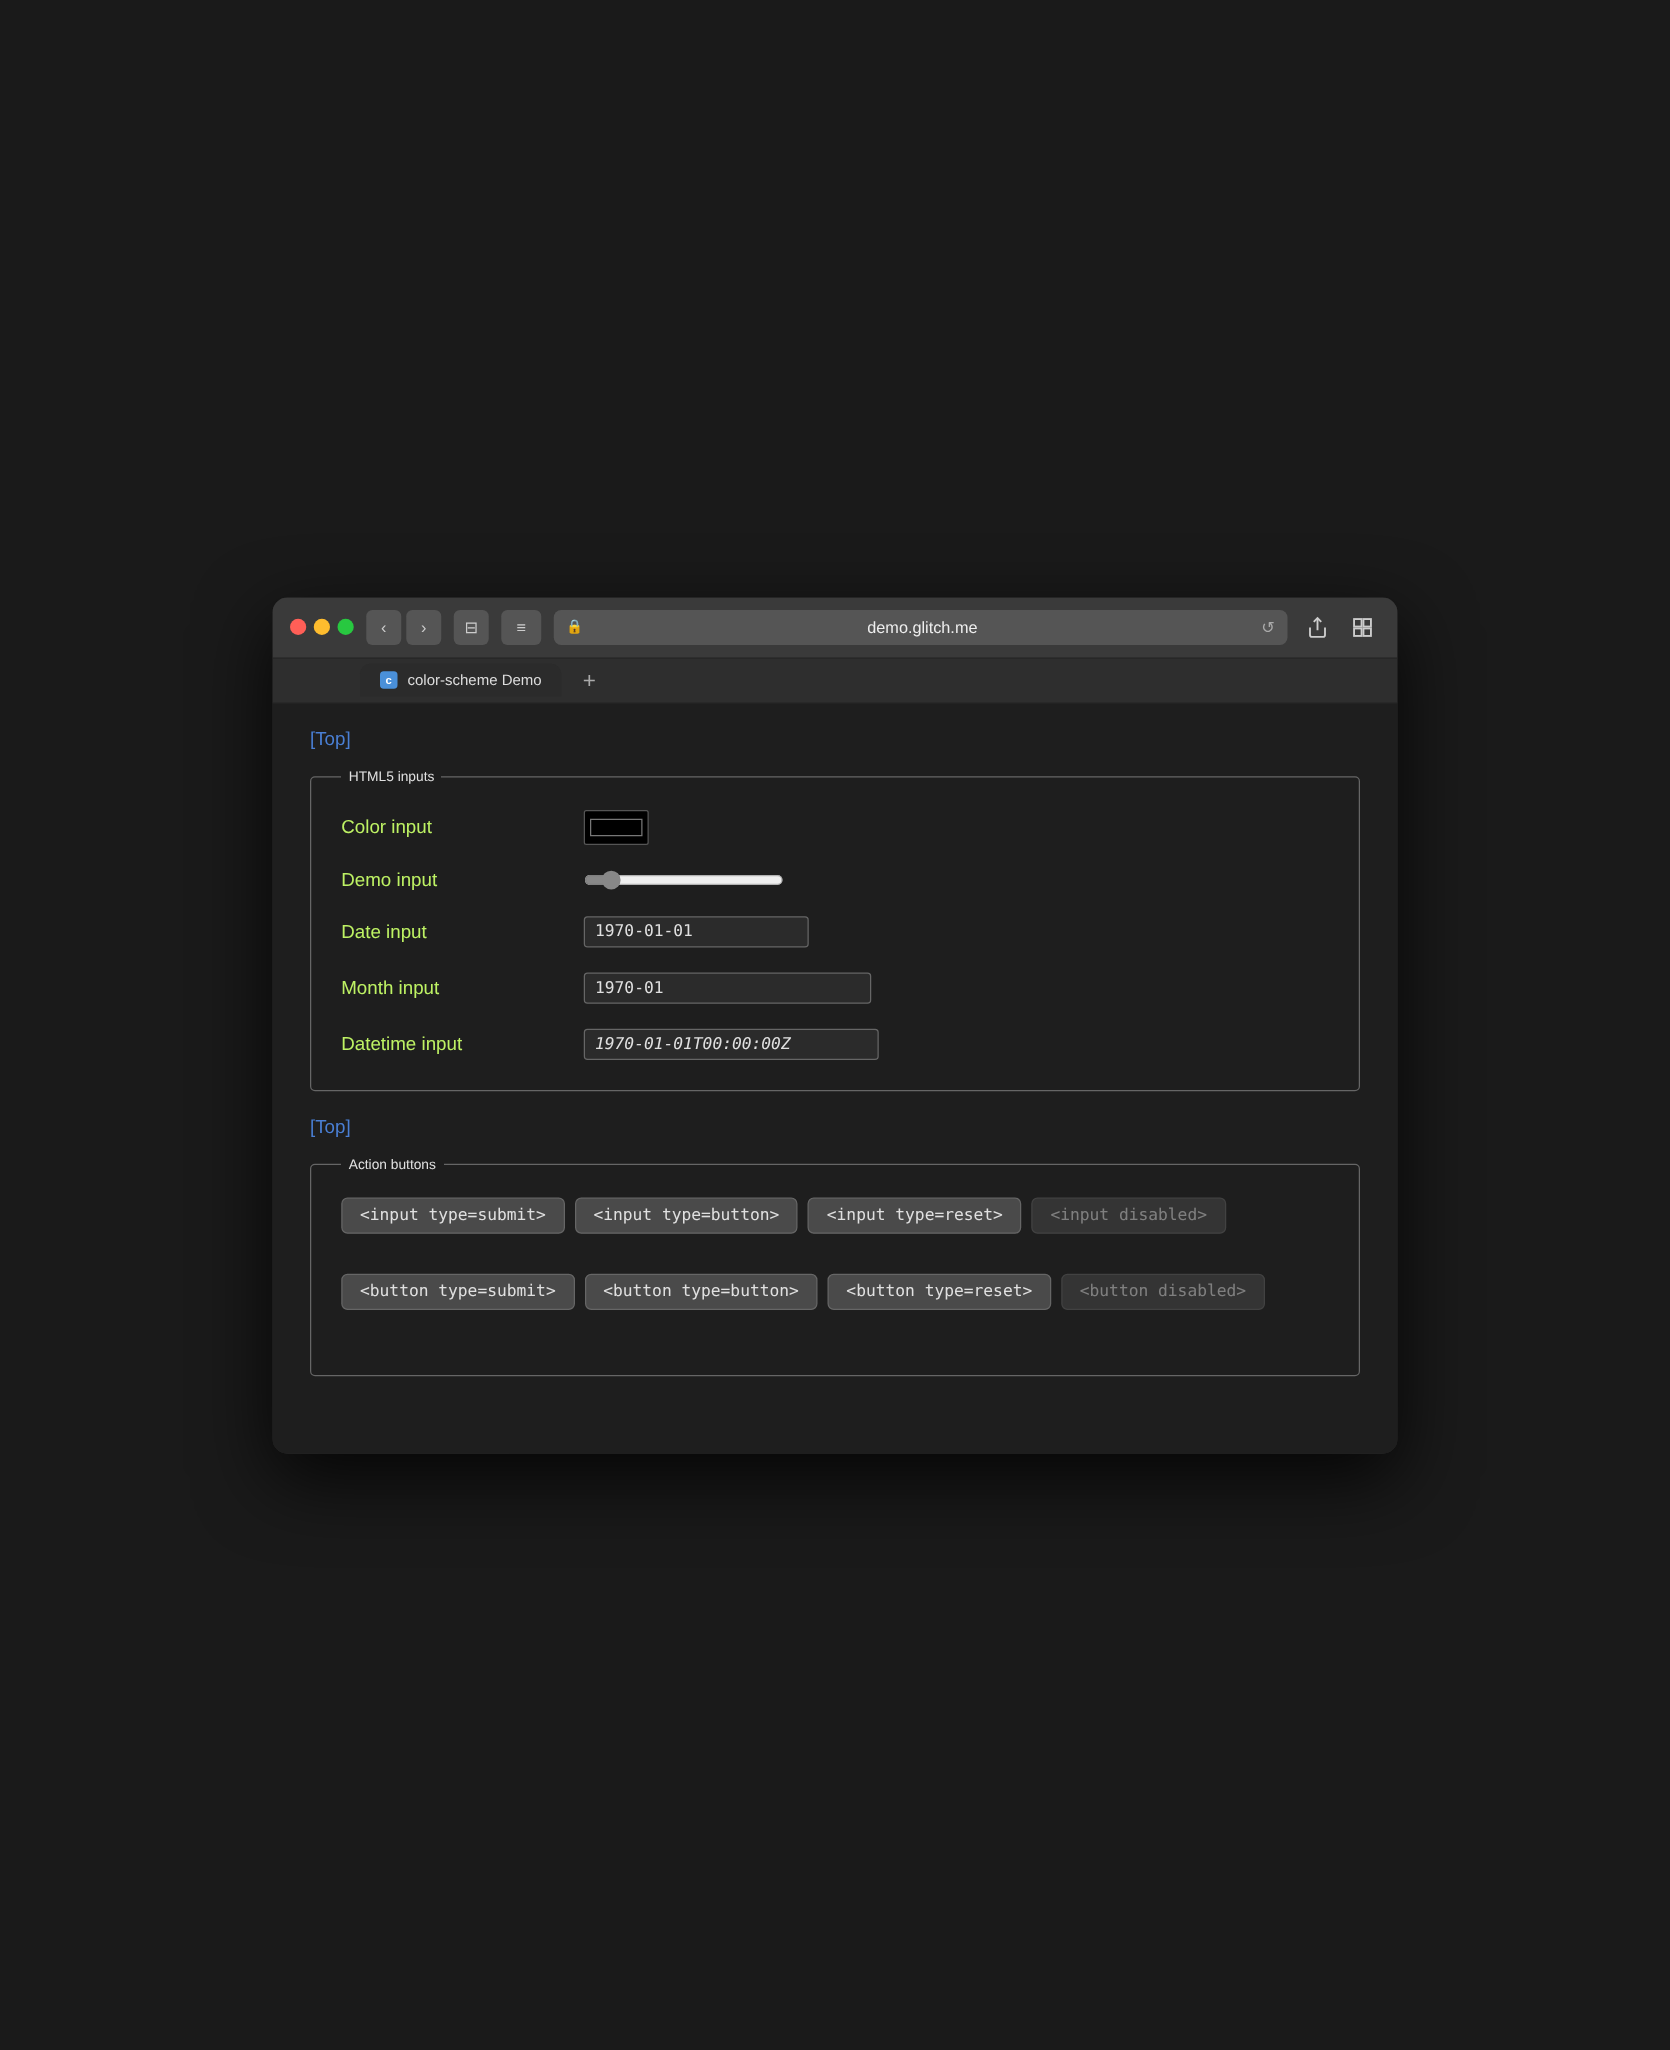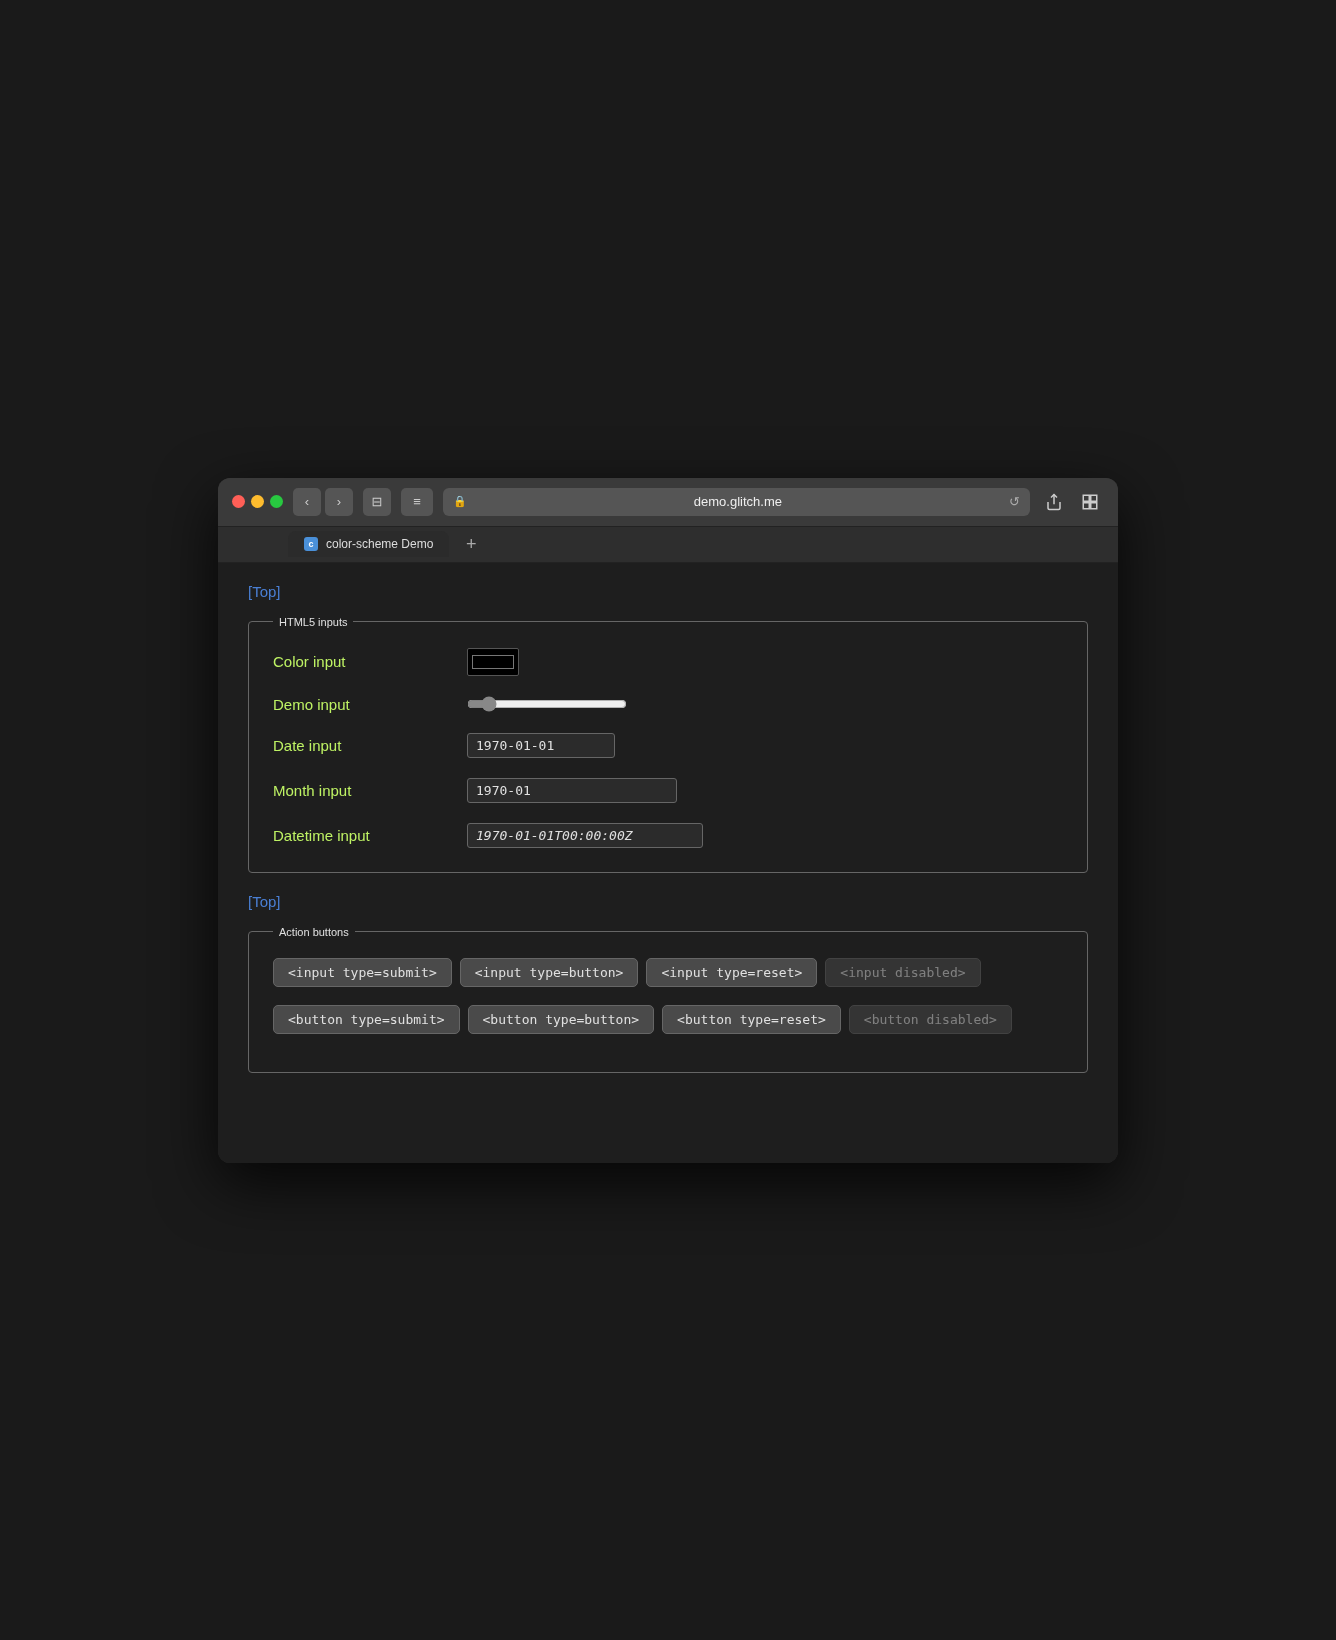--- a/index.html
+++ b/index.html
@@ -277,33 +277,33 @@
       font-size: 13px;
       font-family: monospace;
     }
 
     .date-input-wide {
       width: 236px;
       font-style: italic;
     }
 
     .date-input-medium {
-      width: 210px;
+      width: 230px;
     }
 
     .date-input-narrow {
-      width: 148px;
+      width: 180px;
     }
 
     
     .button-group {
       display: flex;
       flex-wrap: wrap;
       gap: 8px;
-      margin-bottom: 18px;
+      margin-bottom: 32px;
     }
 
     .action-btn {
       background: #4a4a4a;
       border: 1px solid #666;
       color: #e0e0e0;
       padding: 6px 14px;
       border-radius: 5px;
       font-size: 13px;
       cursor: pointer;

